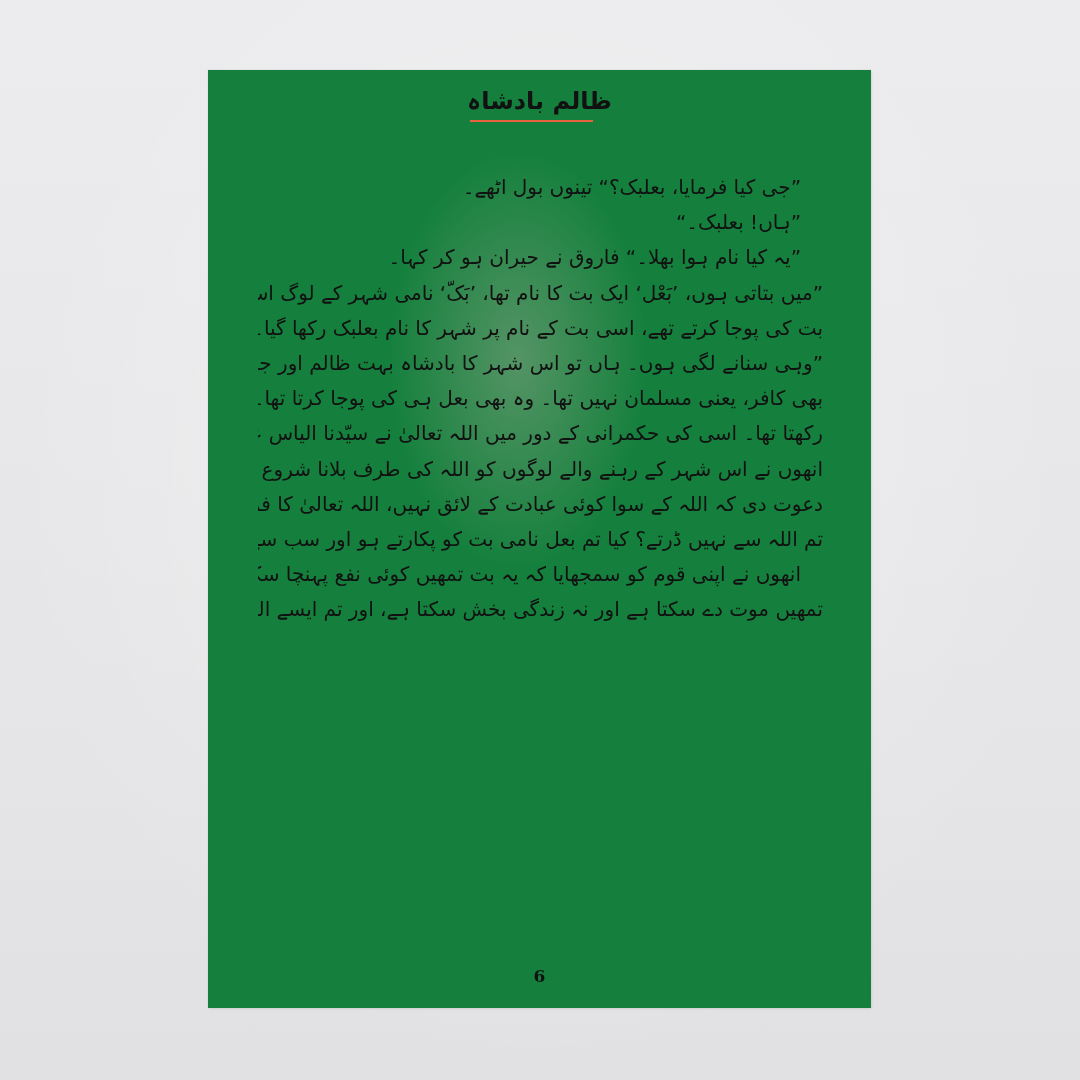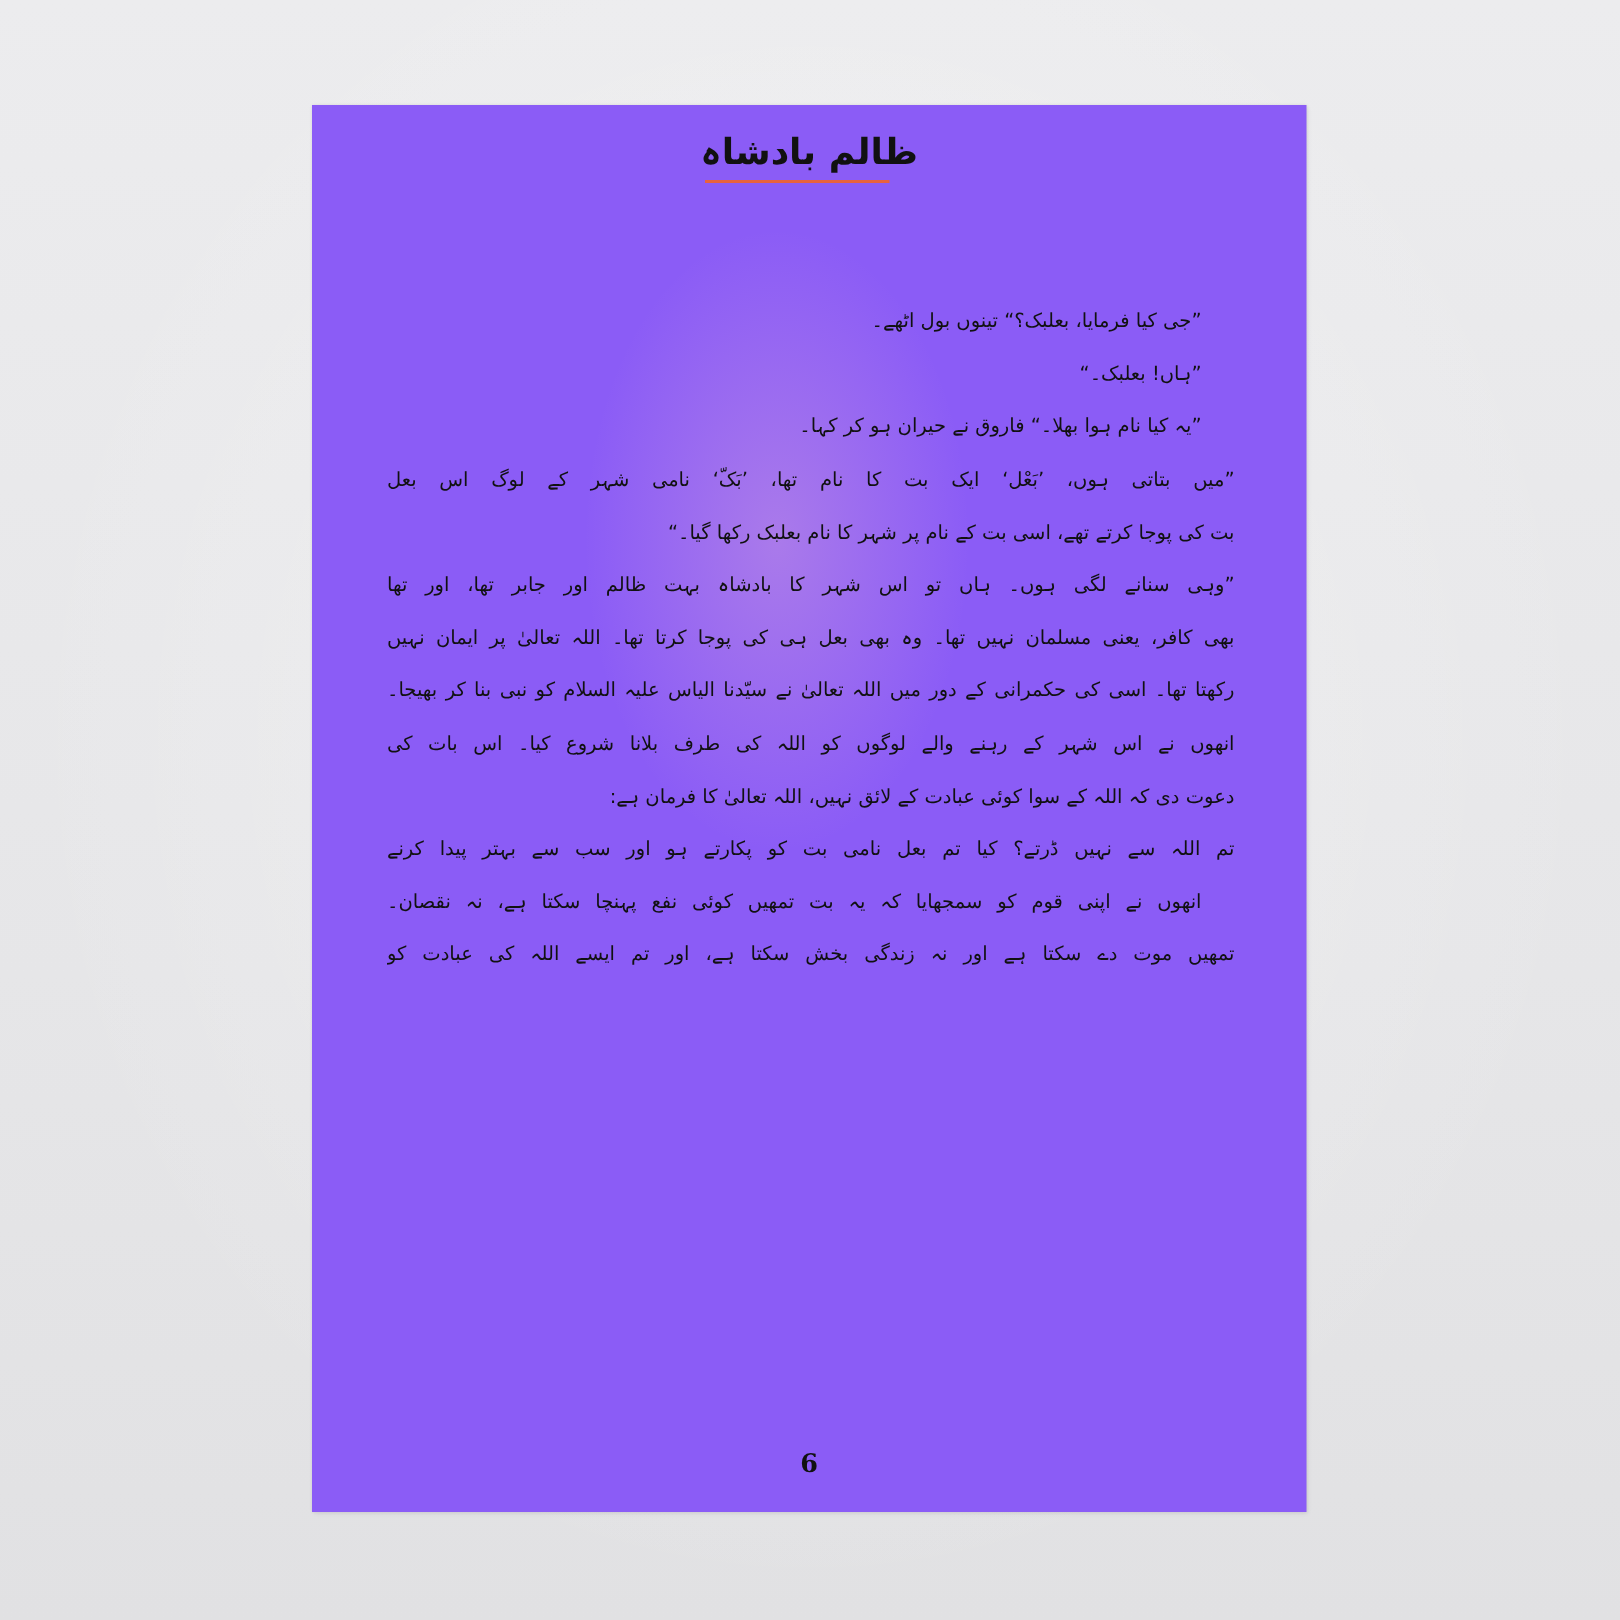--- a/index.html
+++ b/index.html
@@ -21,21 +21,21 @@
       width: 1080px;
       height: 1080px;
       background: radial-gradient(ellipse at 50% 45%, rgba(255,255,255,0.35) 0%, rgba(255,255,255,0) 70%);
     }
     .page {
       position: absolute;
       left: 208px;
       top: 70px;
       width: 663px;
       height: 938px;
-      background: #8b5cf6;
+      background: #15803d;
       box-shadow: 0 0 2px rgba(0,0,0,0.08), 1px 1px 3px rgba(0,0,0,0.06);
       overflow: hidden;
     }
     .page::before {
       content: "";
       position: absolute;
       left: 180px;
       top: 80px;
       width: 260px;
       height: 420px;
@@ -68,24 +68,23 @@
       background: #e8623e;
     }
     .body-text {
       position: absolute;
       left: 50px;
       top: 100px;
       width: 565px;
       direction: rtl;
       text-align: justify;
       font-family: "DejaVu Sans", sans-serif;
-      font-size: 13px;
+      font-size: 20px;
       line-height: 35.2px;
       color: #111111;
-      margin-top: 27px;
     }
     .line {
       display: block;
       white-space: nowrap;
       text-align-last: justify;
       height: 35.2px;
       overflow: hidden;
     }
     .line.short {
       text-align-last: right;

